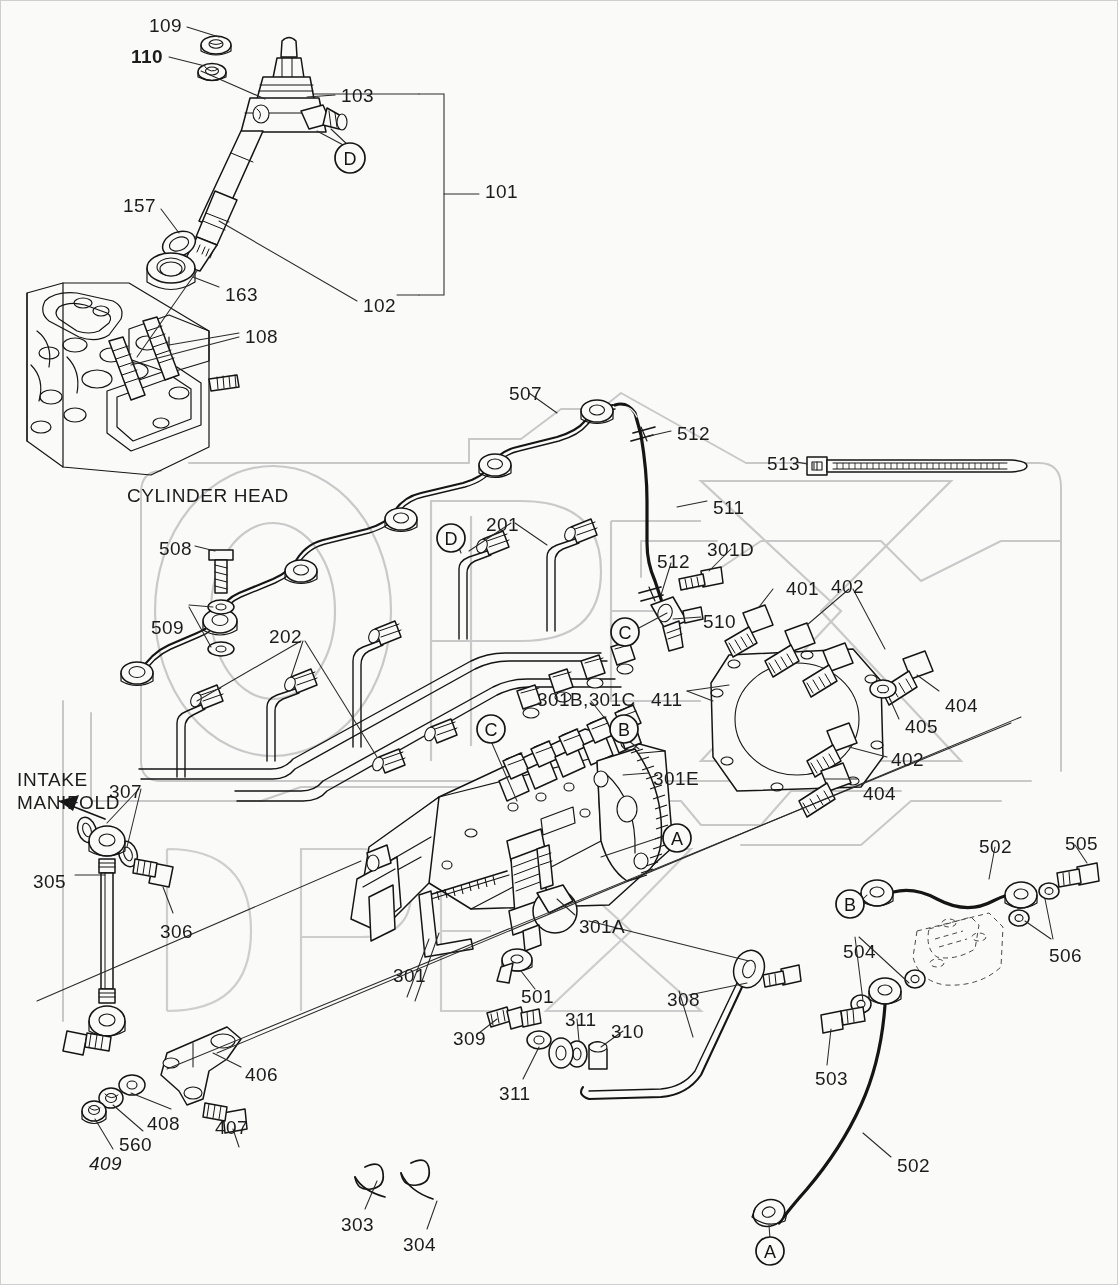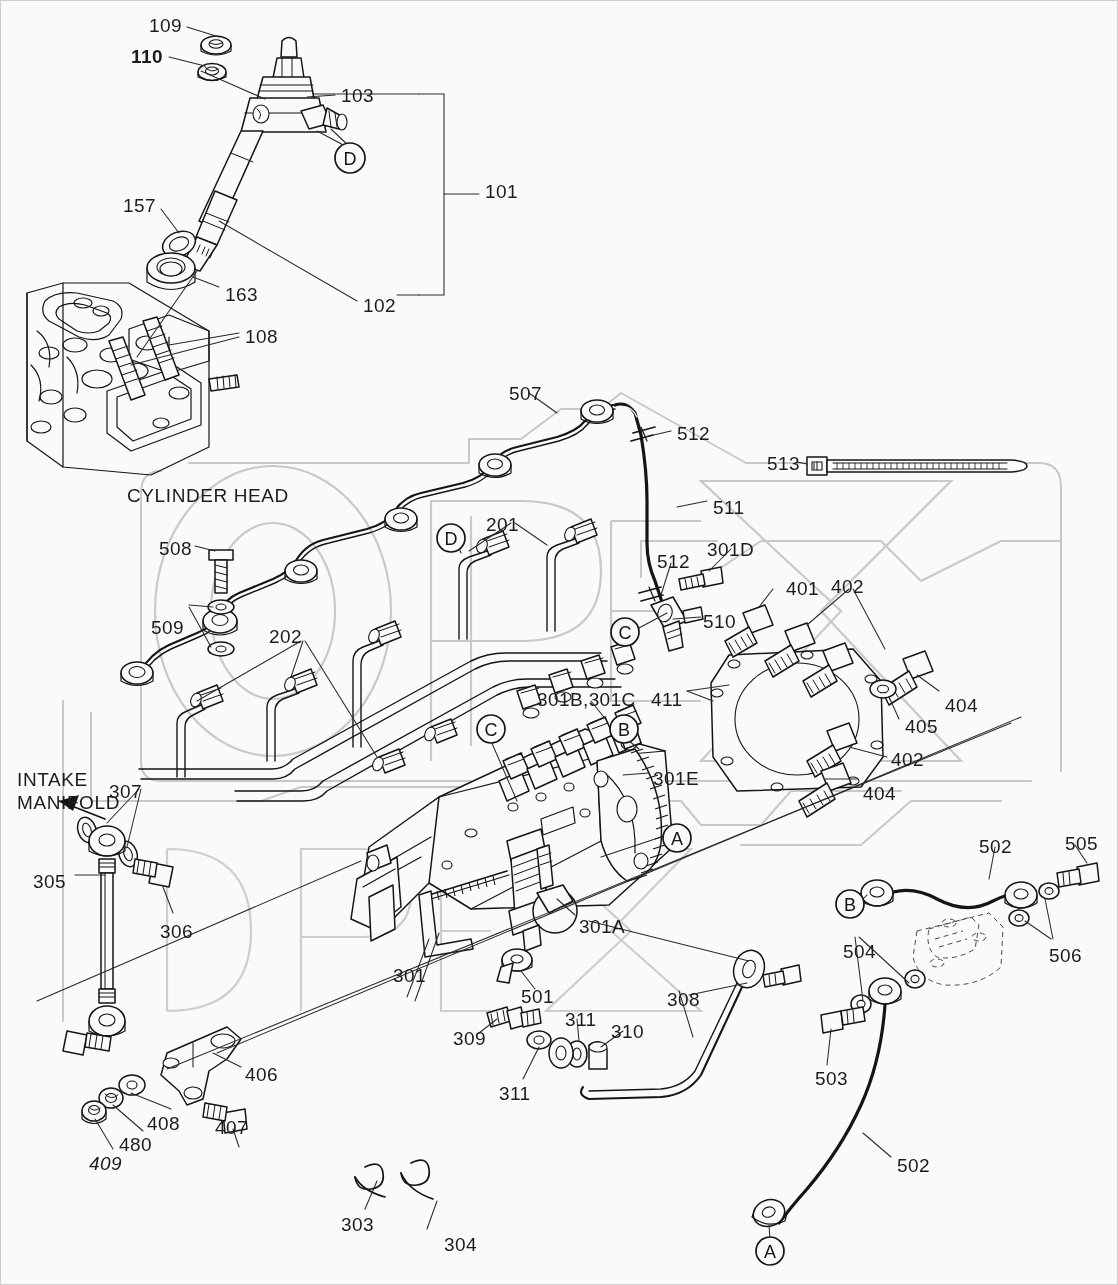--- a/index.html
+++ b/index.html
@@ -819,21 +819,21 @@
       <div class="lbl" style="left: 392px; top: 964px;">301</div>
       <div class="lbl" style="left: 520px; top: 985px;">501</div>
       <div class="lbl" style="left: 666px; top: 988px;">308</div>
       <div class="lbl" style="left: 564px; top: 1008px;">311</div>
       <div class="lbl" style="left: 610px; top: 1020px;">310</div>
       <div class="lbl" style="left: 452px; top: 1027px;">309</div>
       <div class="lbl" style="left: 814px; top: 1067px;">503</div>
       <div class="lbl" style="left: 244px; top: 1063px;">406</div>
       <div class="lbl" style="left: 498px; top: 1082px;">311</div>
       <div class="lbl" style="left: 146px; top: 1112px;">408</div>
-      <div class="lbl" style="left: 118px; top: 1133px;">480</div>
+      <div class="lbl" style="left: 118px; top: 1133px;">560</div>
       <div class="lbl" style="left: 88px; top: 1152px; font-style: italic;">409</div>
       <div class="lbl" style="left: 214px; top: 1116px;">407</div>
       <div class="lbl" style="left: 340px; top: 1213px;">303</div>
-      <div class="lbl" style="left: 402px; top: 1233px; margin-left: 41px;">304</div>
+      <div class="lbl" style="left: 402px; top: 1233px;">304</div>
       <div class="lbl" style="left: 896px; top: 1154px;">502</div>
     </div>
 
 </div>
 
 </body></html>

